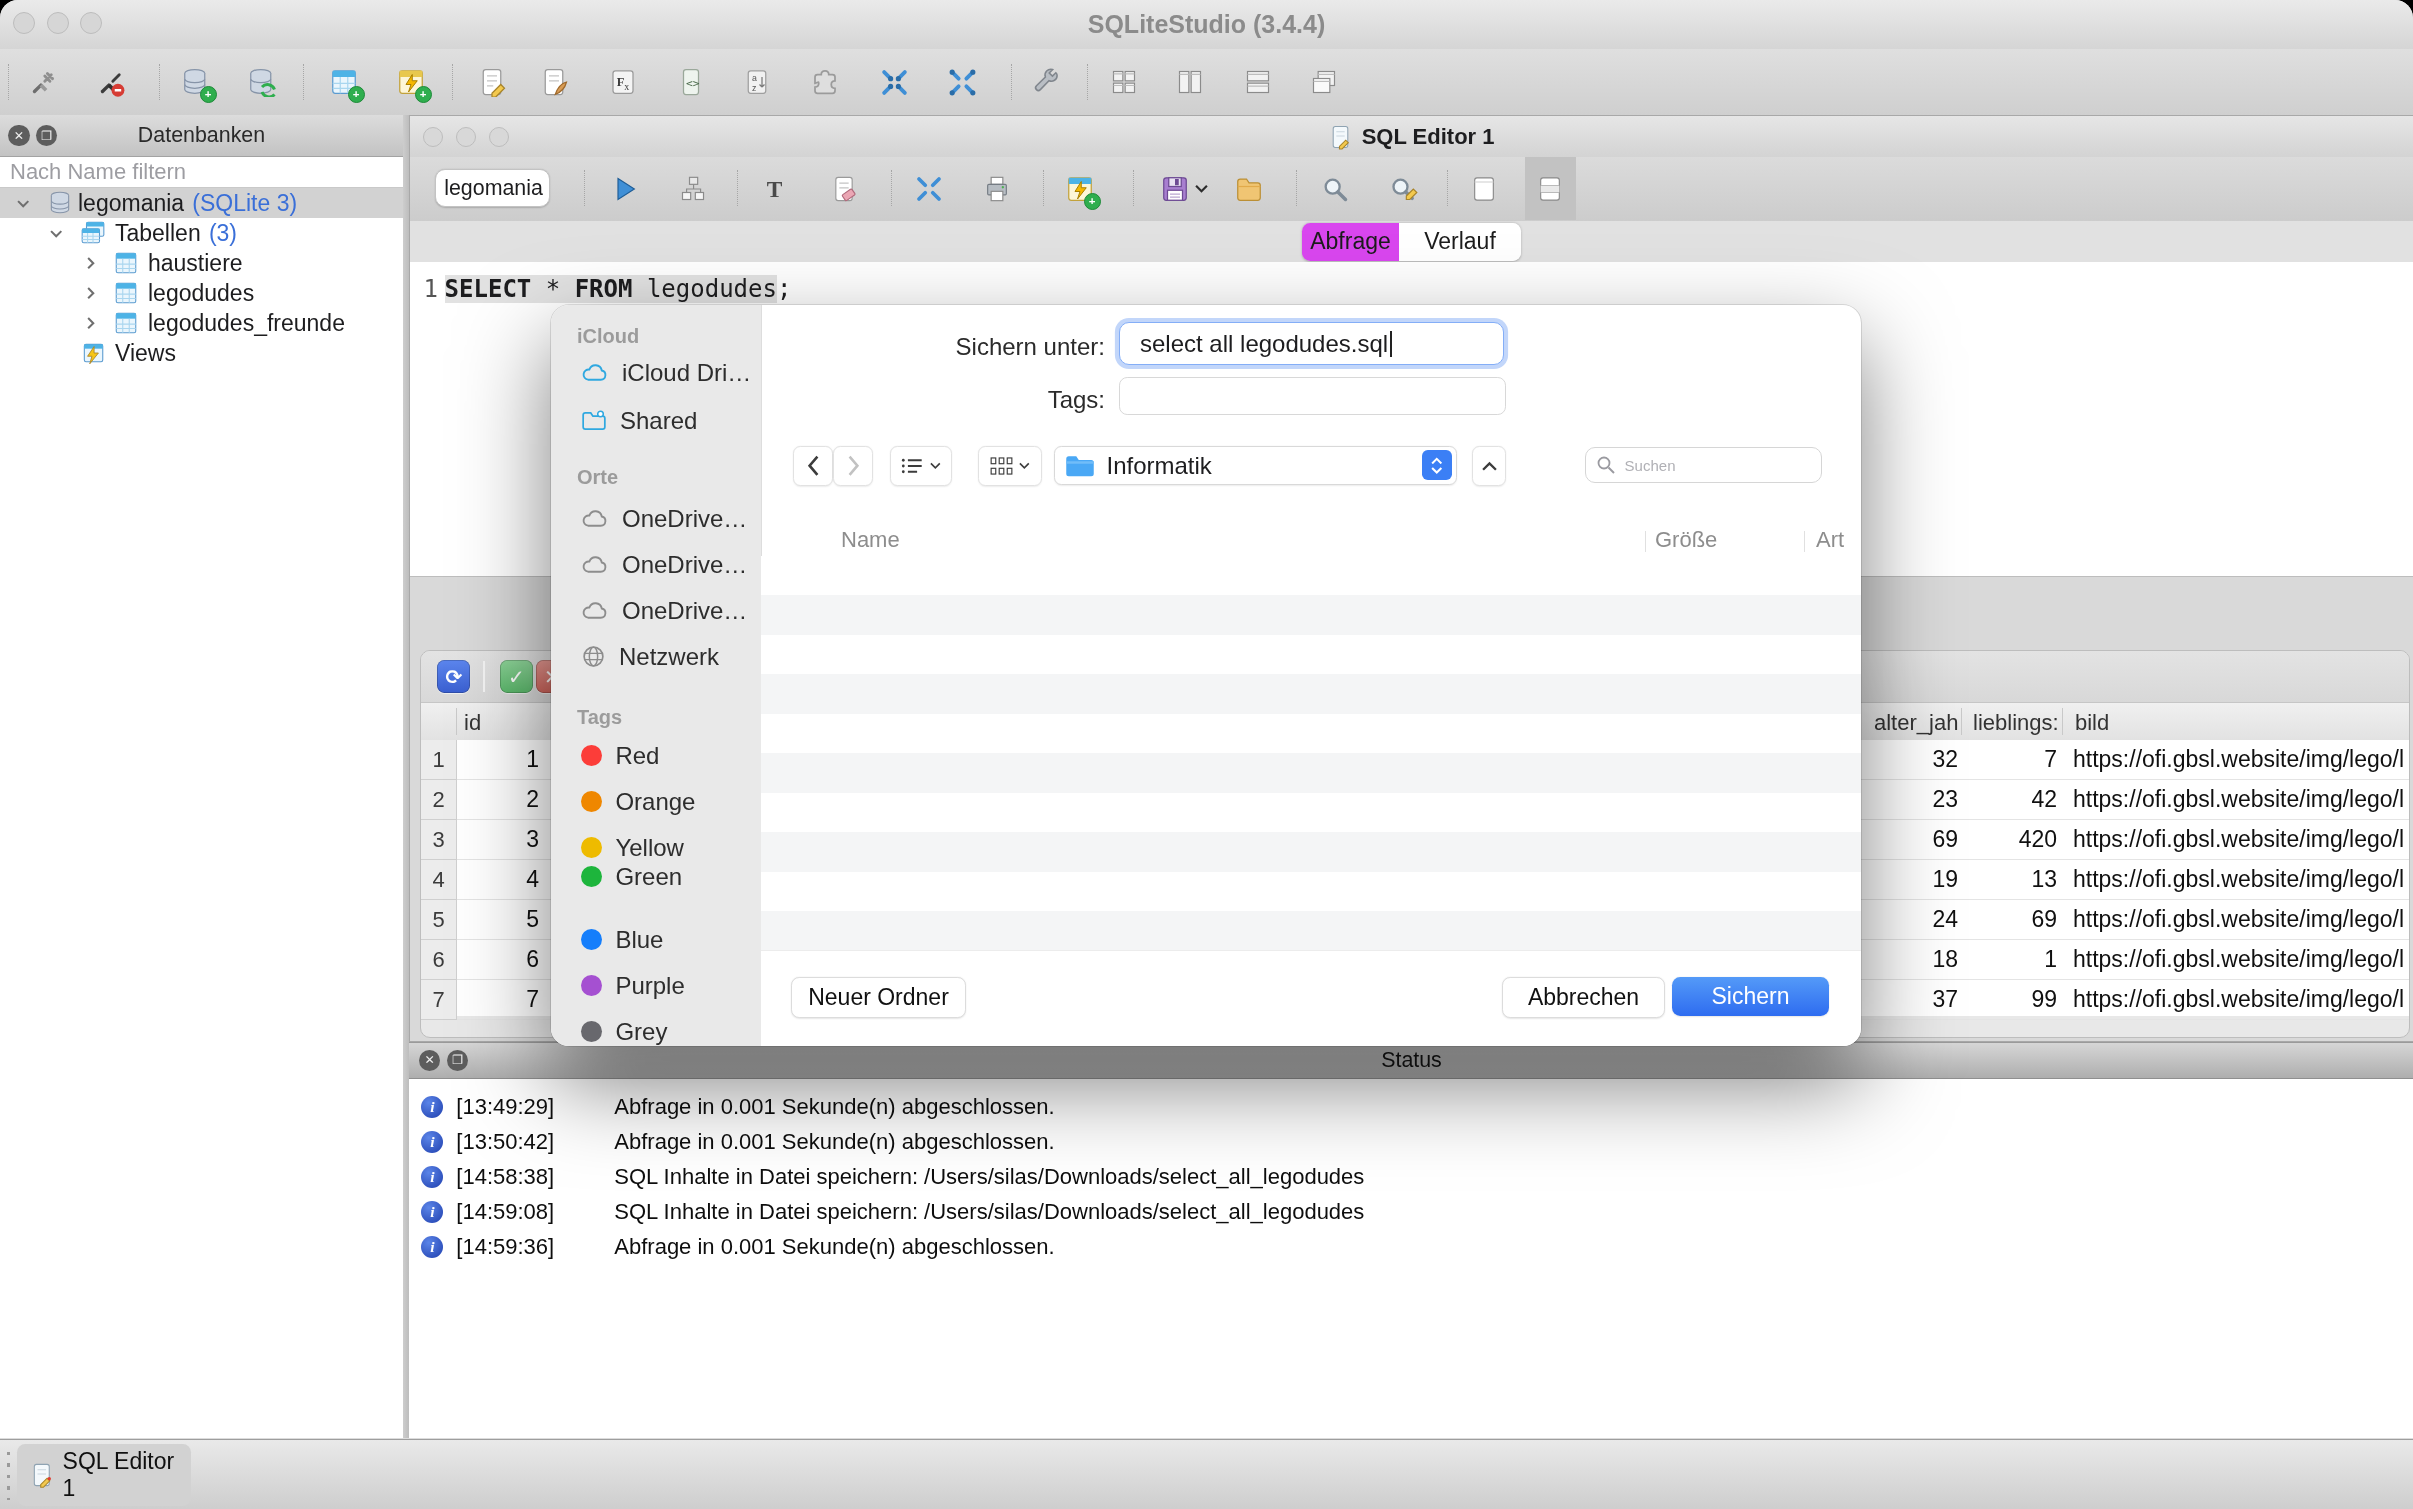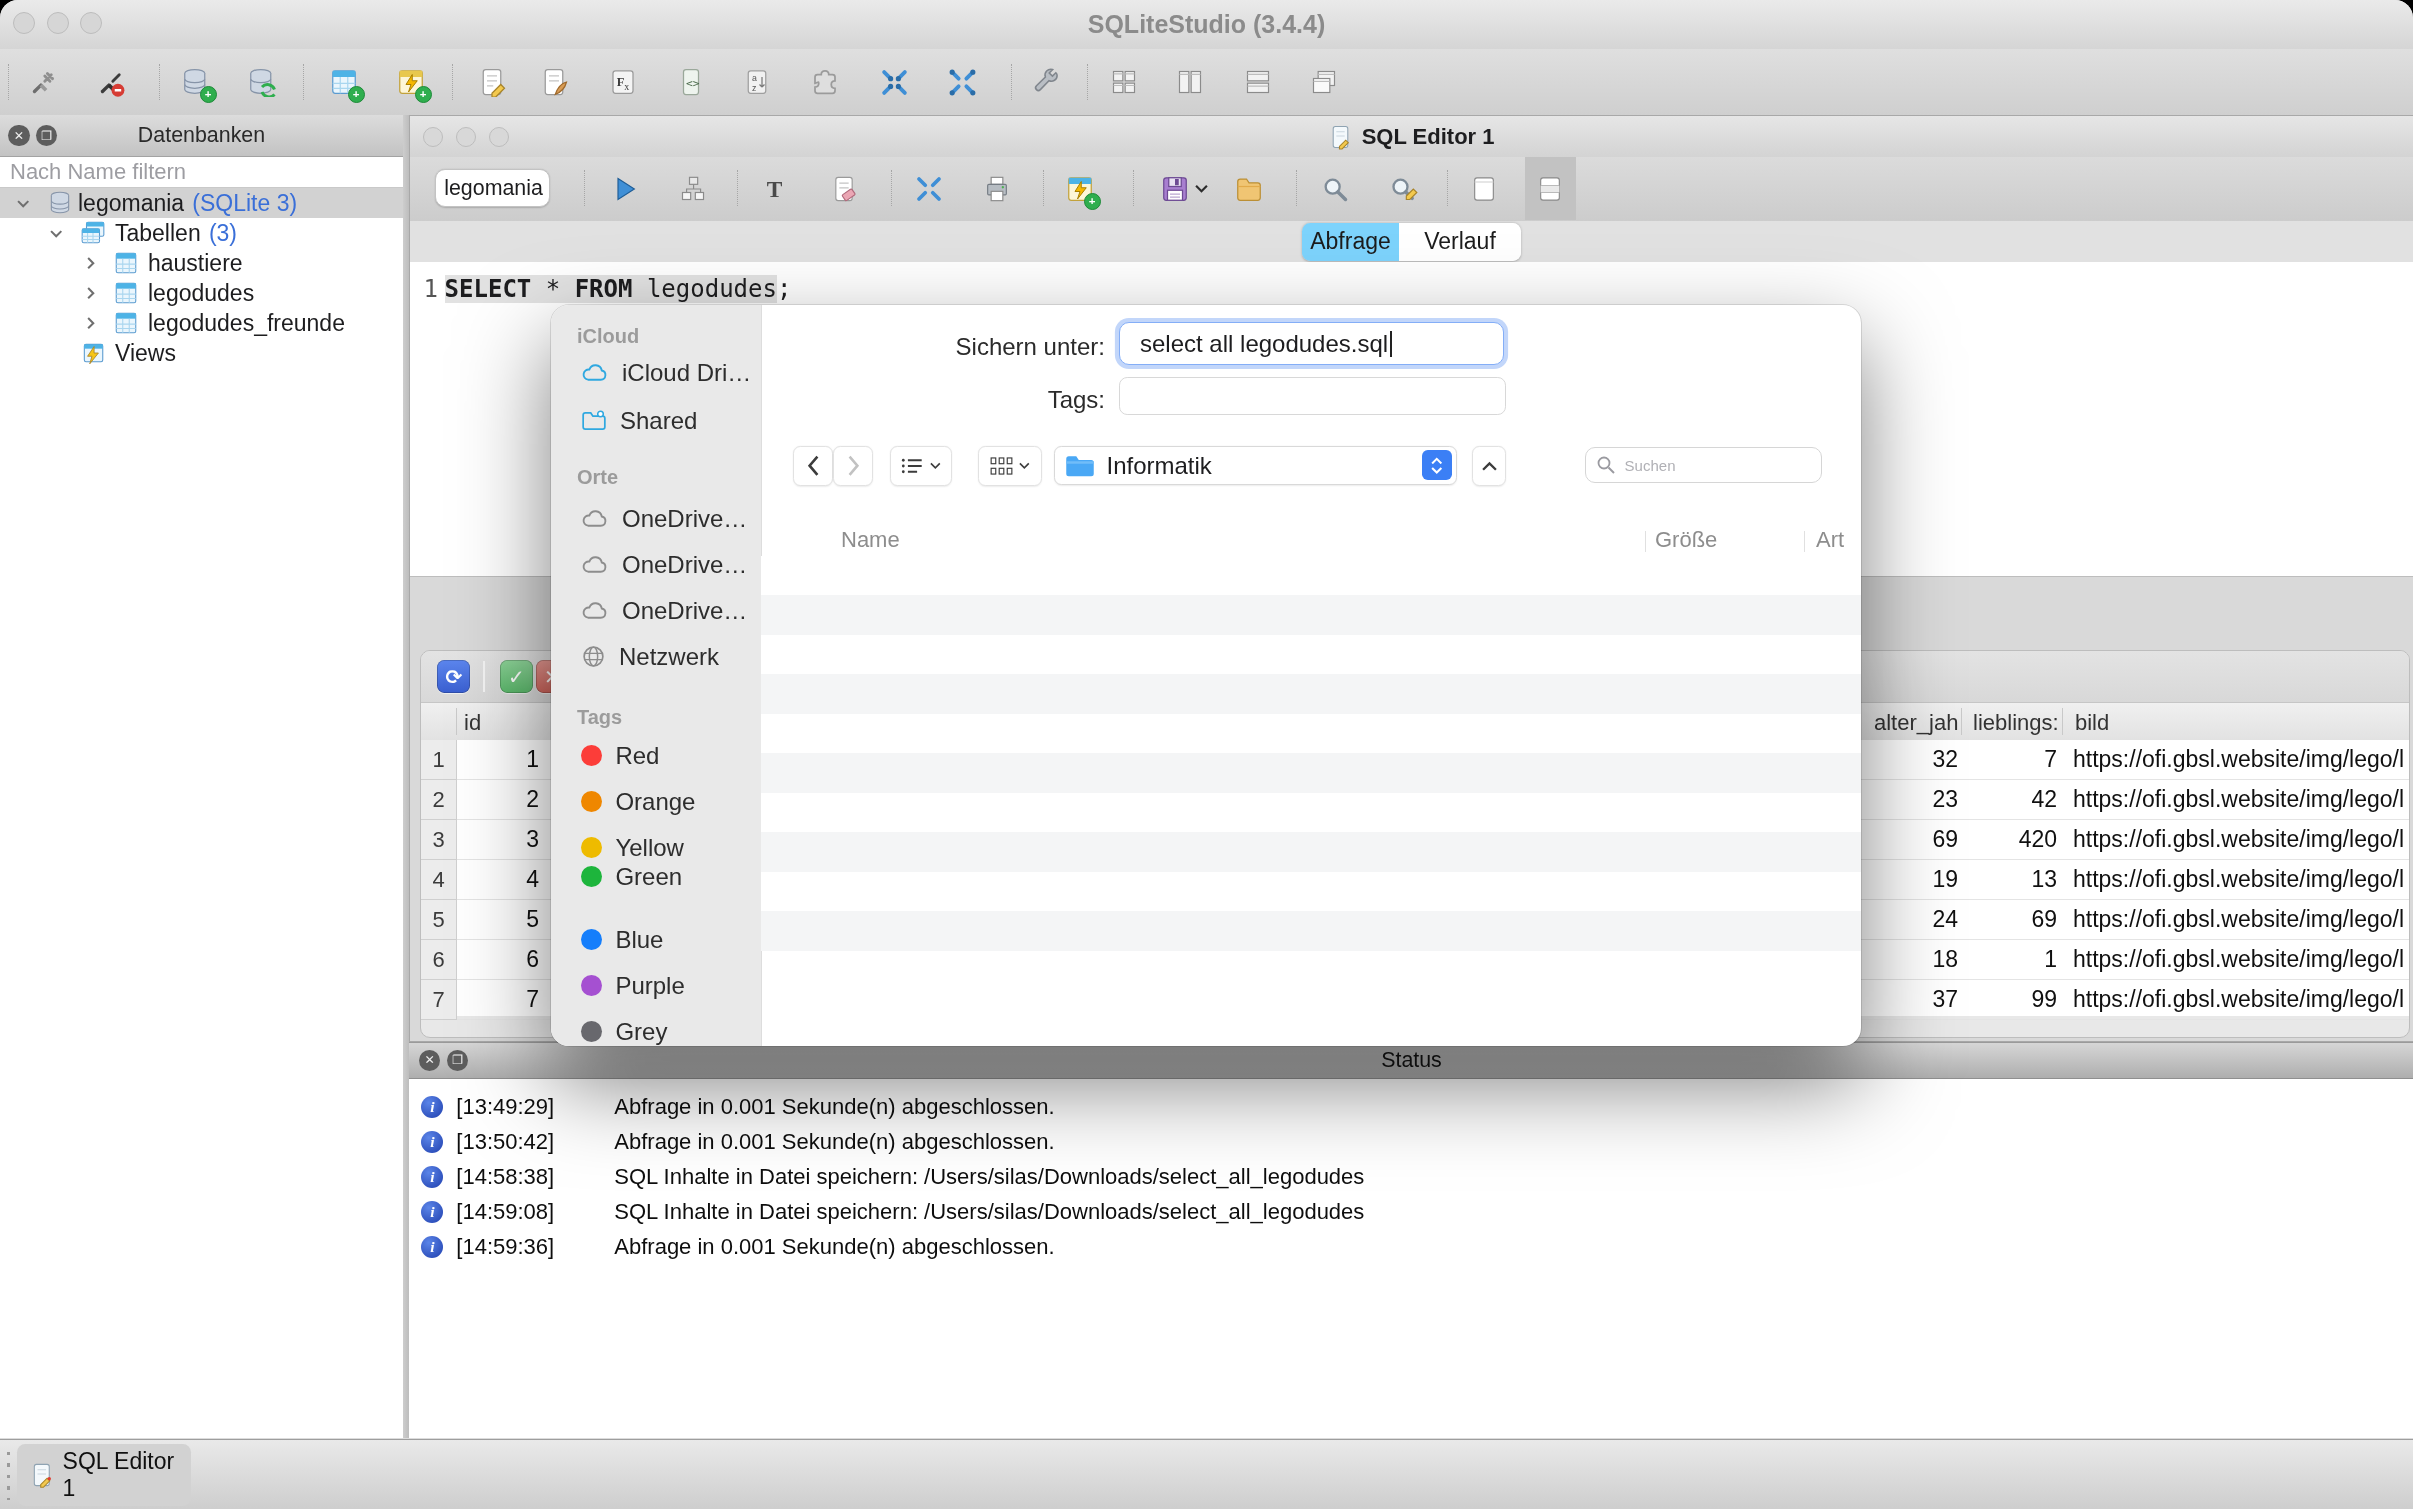--- a/index.html
+++ b/index.html
@@ -497,21 +497,21 @@
         <svg width="28" height="28" viewBox="0 0 24 24">
             <rect x="4" y="2.5" width="16" height="19" rx="2" fill="#fff" stroke="#8b8b8b"></rect>
             <path d="M4 9h16M4 15h16" stroke="#8b8b8b"></path>
             <rect x="4" y="9" width="16" height="6" fill="#e9e9e9"></rect>
           </svg>
       </div>
     </div>
 
     <div class="abs tabbar">
       <div class="seg" style="left:892px;">
-        <div class="seg-tab" style="width:97px;background:#7dd3fc;border-radius:8.2px 0 0 8.2px;">Abfrage</div>
+        <div class="seg-tab" style="width:97px;background:#d946ef;border-radius:8.2px 0 0 8.2px;">Abfrage</div>
         <div class="seg-tab" style="width:122px;background:#ffffff;border-radius:0 8.2px 8.2px 0;">Verlauf</div>
       </div>
     </div>
 
     <div class="abs editor-area">
       <div class="sql-line">
         <span class="lnum">1</span>
         <span class="hl"><span class="kw">SELECT</span>&nbsp;<span>*</span>&nbsp;<span class="kw">FROM</span>&nbsp;<span>legodudes</span></span>
           <span>;</span>
       </div>
@@ -787,17 +787,22 @@
 
       <div class="list-hdr">
         <div class="abs" style="left:80px;top:2.5px;">Name</div>
         <div class="abs" style="left:884px;top:6.6px;width:0.8px;height:21.4px;background:#e0e0e0;"></div>
         <div class="abs" style="left:894px;top:2.5px;">Größe</div>
         <div class="abs" style="left:1043px;top:6.6px;width:0.8px;height:21.4px;background:#e0e0e0;"></div>
         <div class="abs" style="left:1055px;top:2.5px;">Art</div>
       </div>
       <div class="file-list"></div>
 
+      <div class="dlg-bottom">
+        <div class="dlg-btn" style="left:30px;width:173px;">Neuer Ordner</div>
+        <div class="dlg-btn" style="left:741px;width:161px;">Abbrechen</div>
+        <div class="dlg-btn primary" style="left:911px;width:157px;">Sichern</div>
+      </div>
     </div>
   </div>
 
 </div>
 
 
 </body></html>

